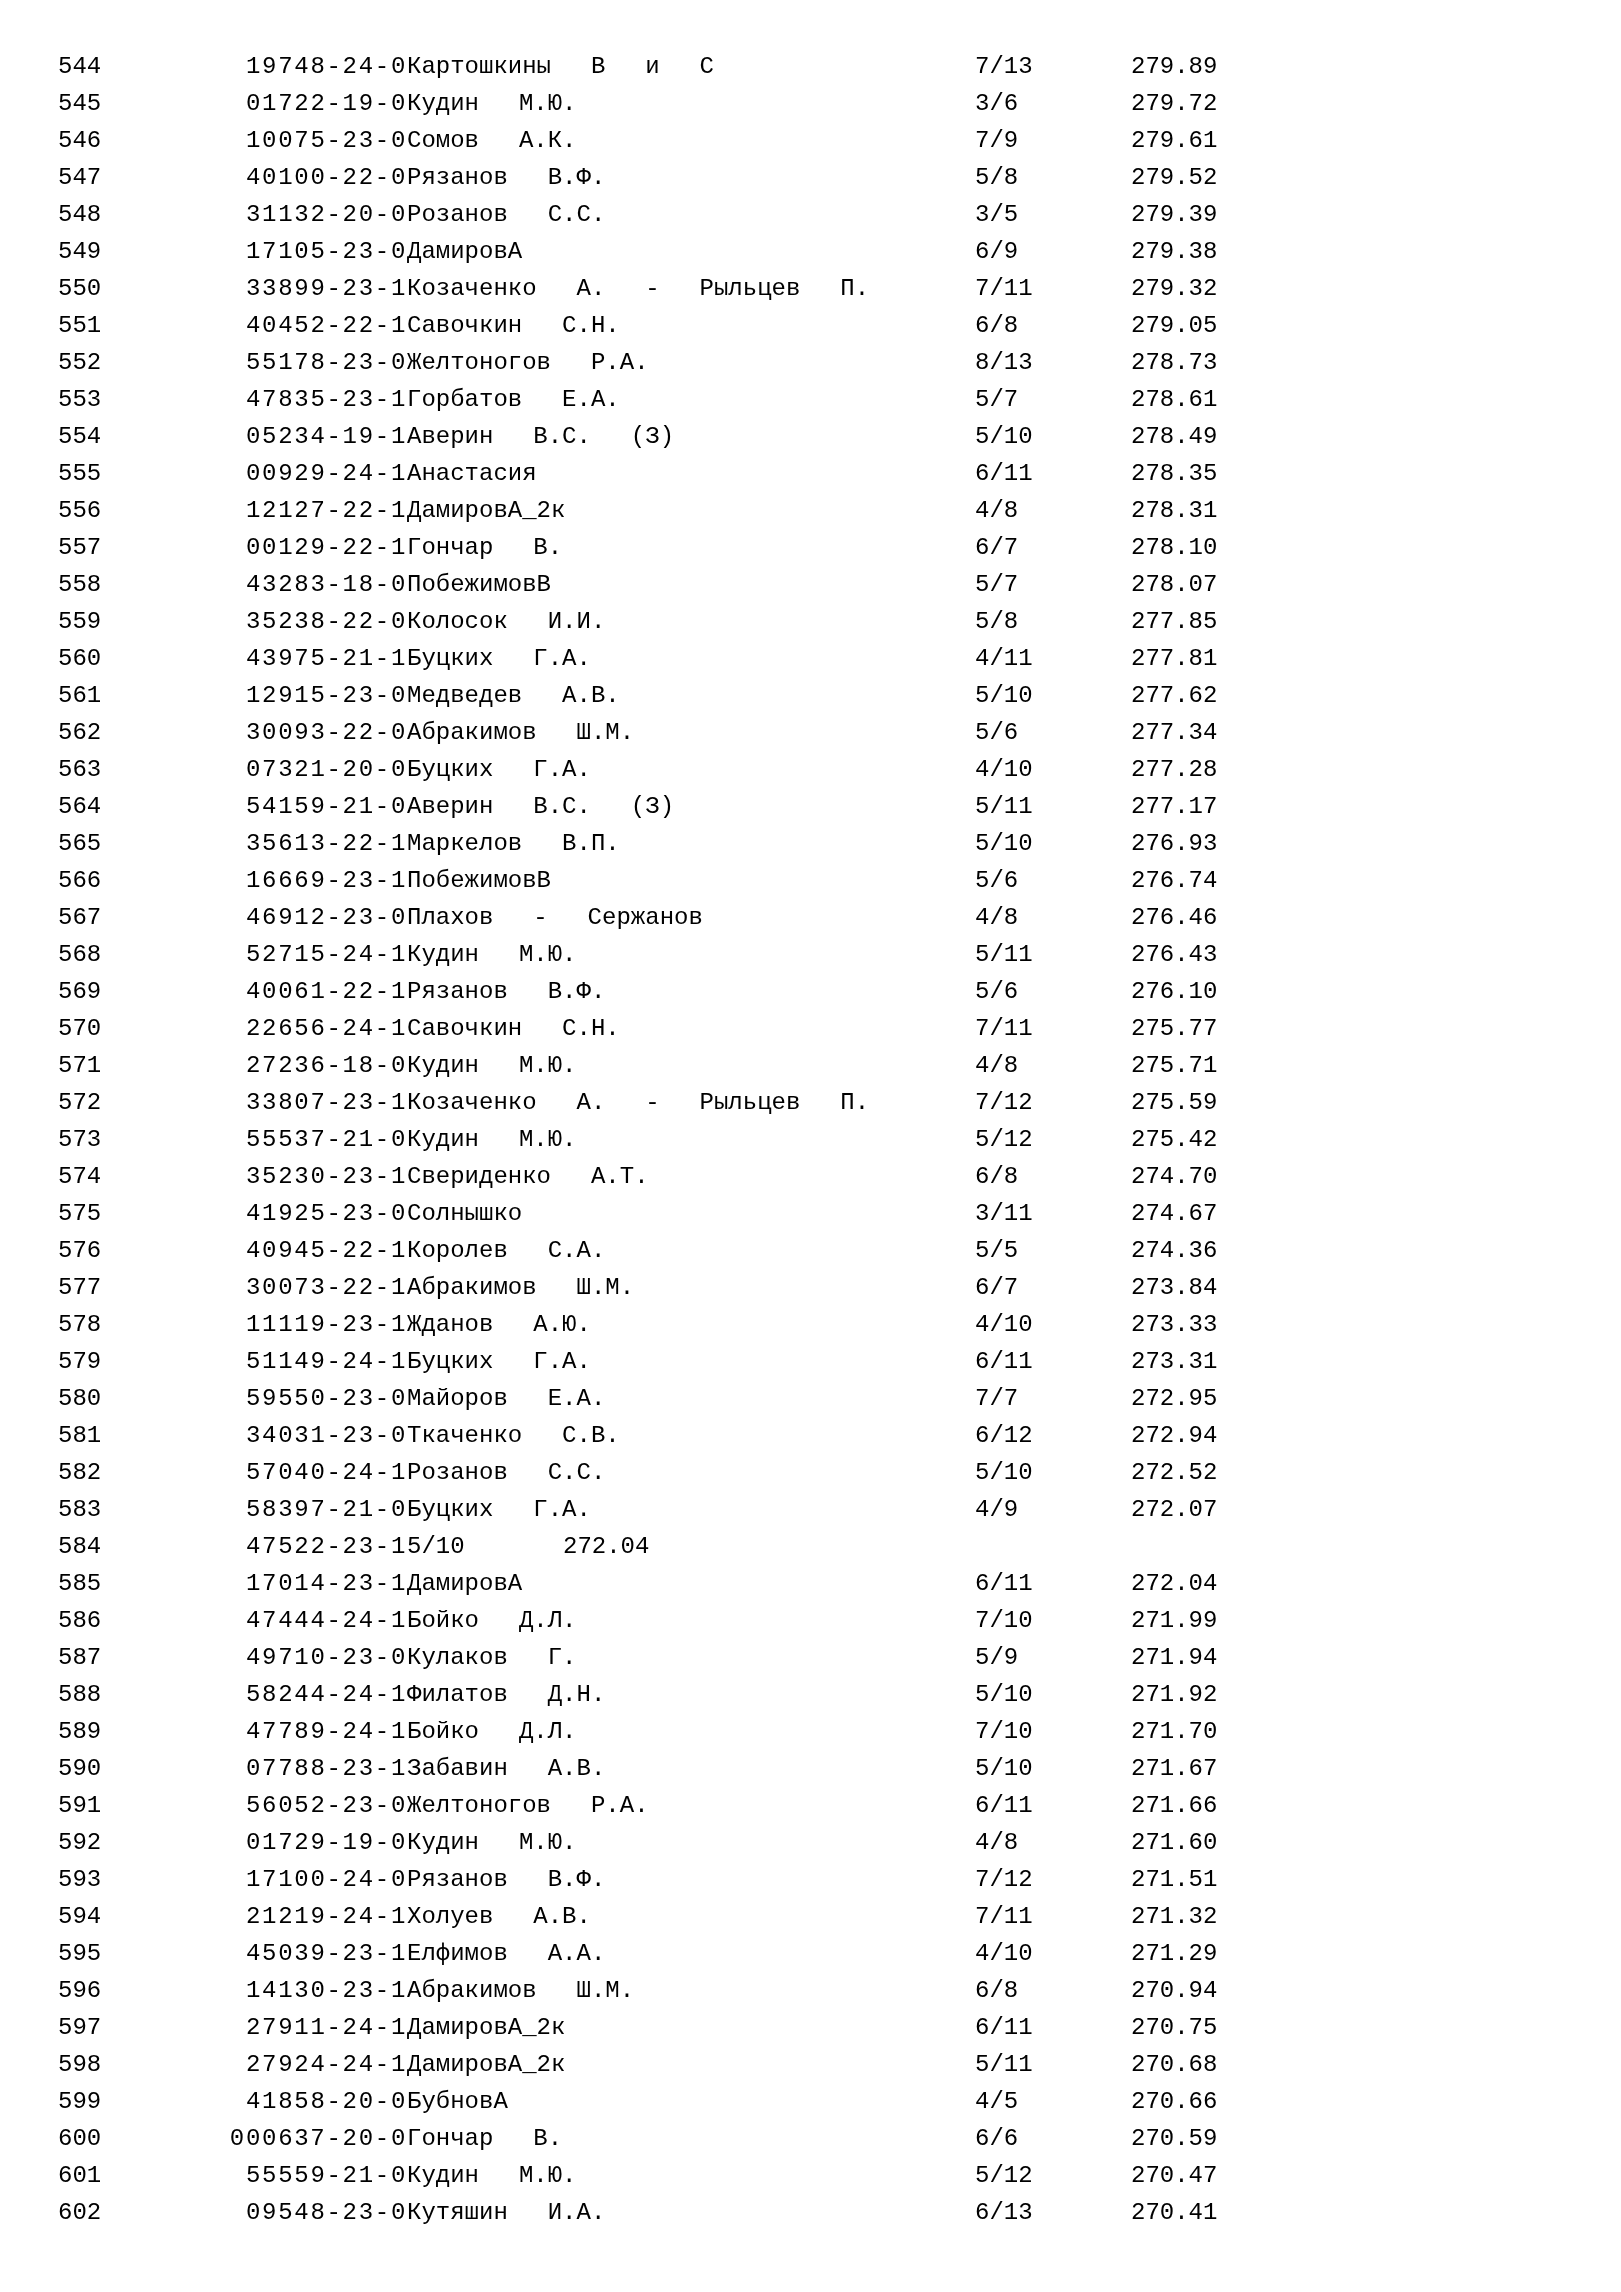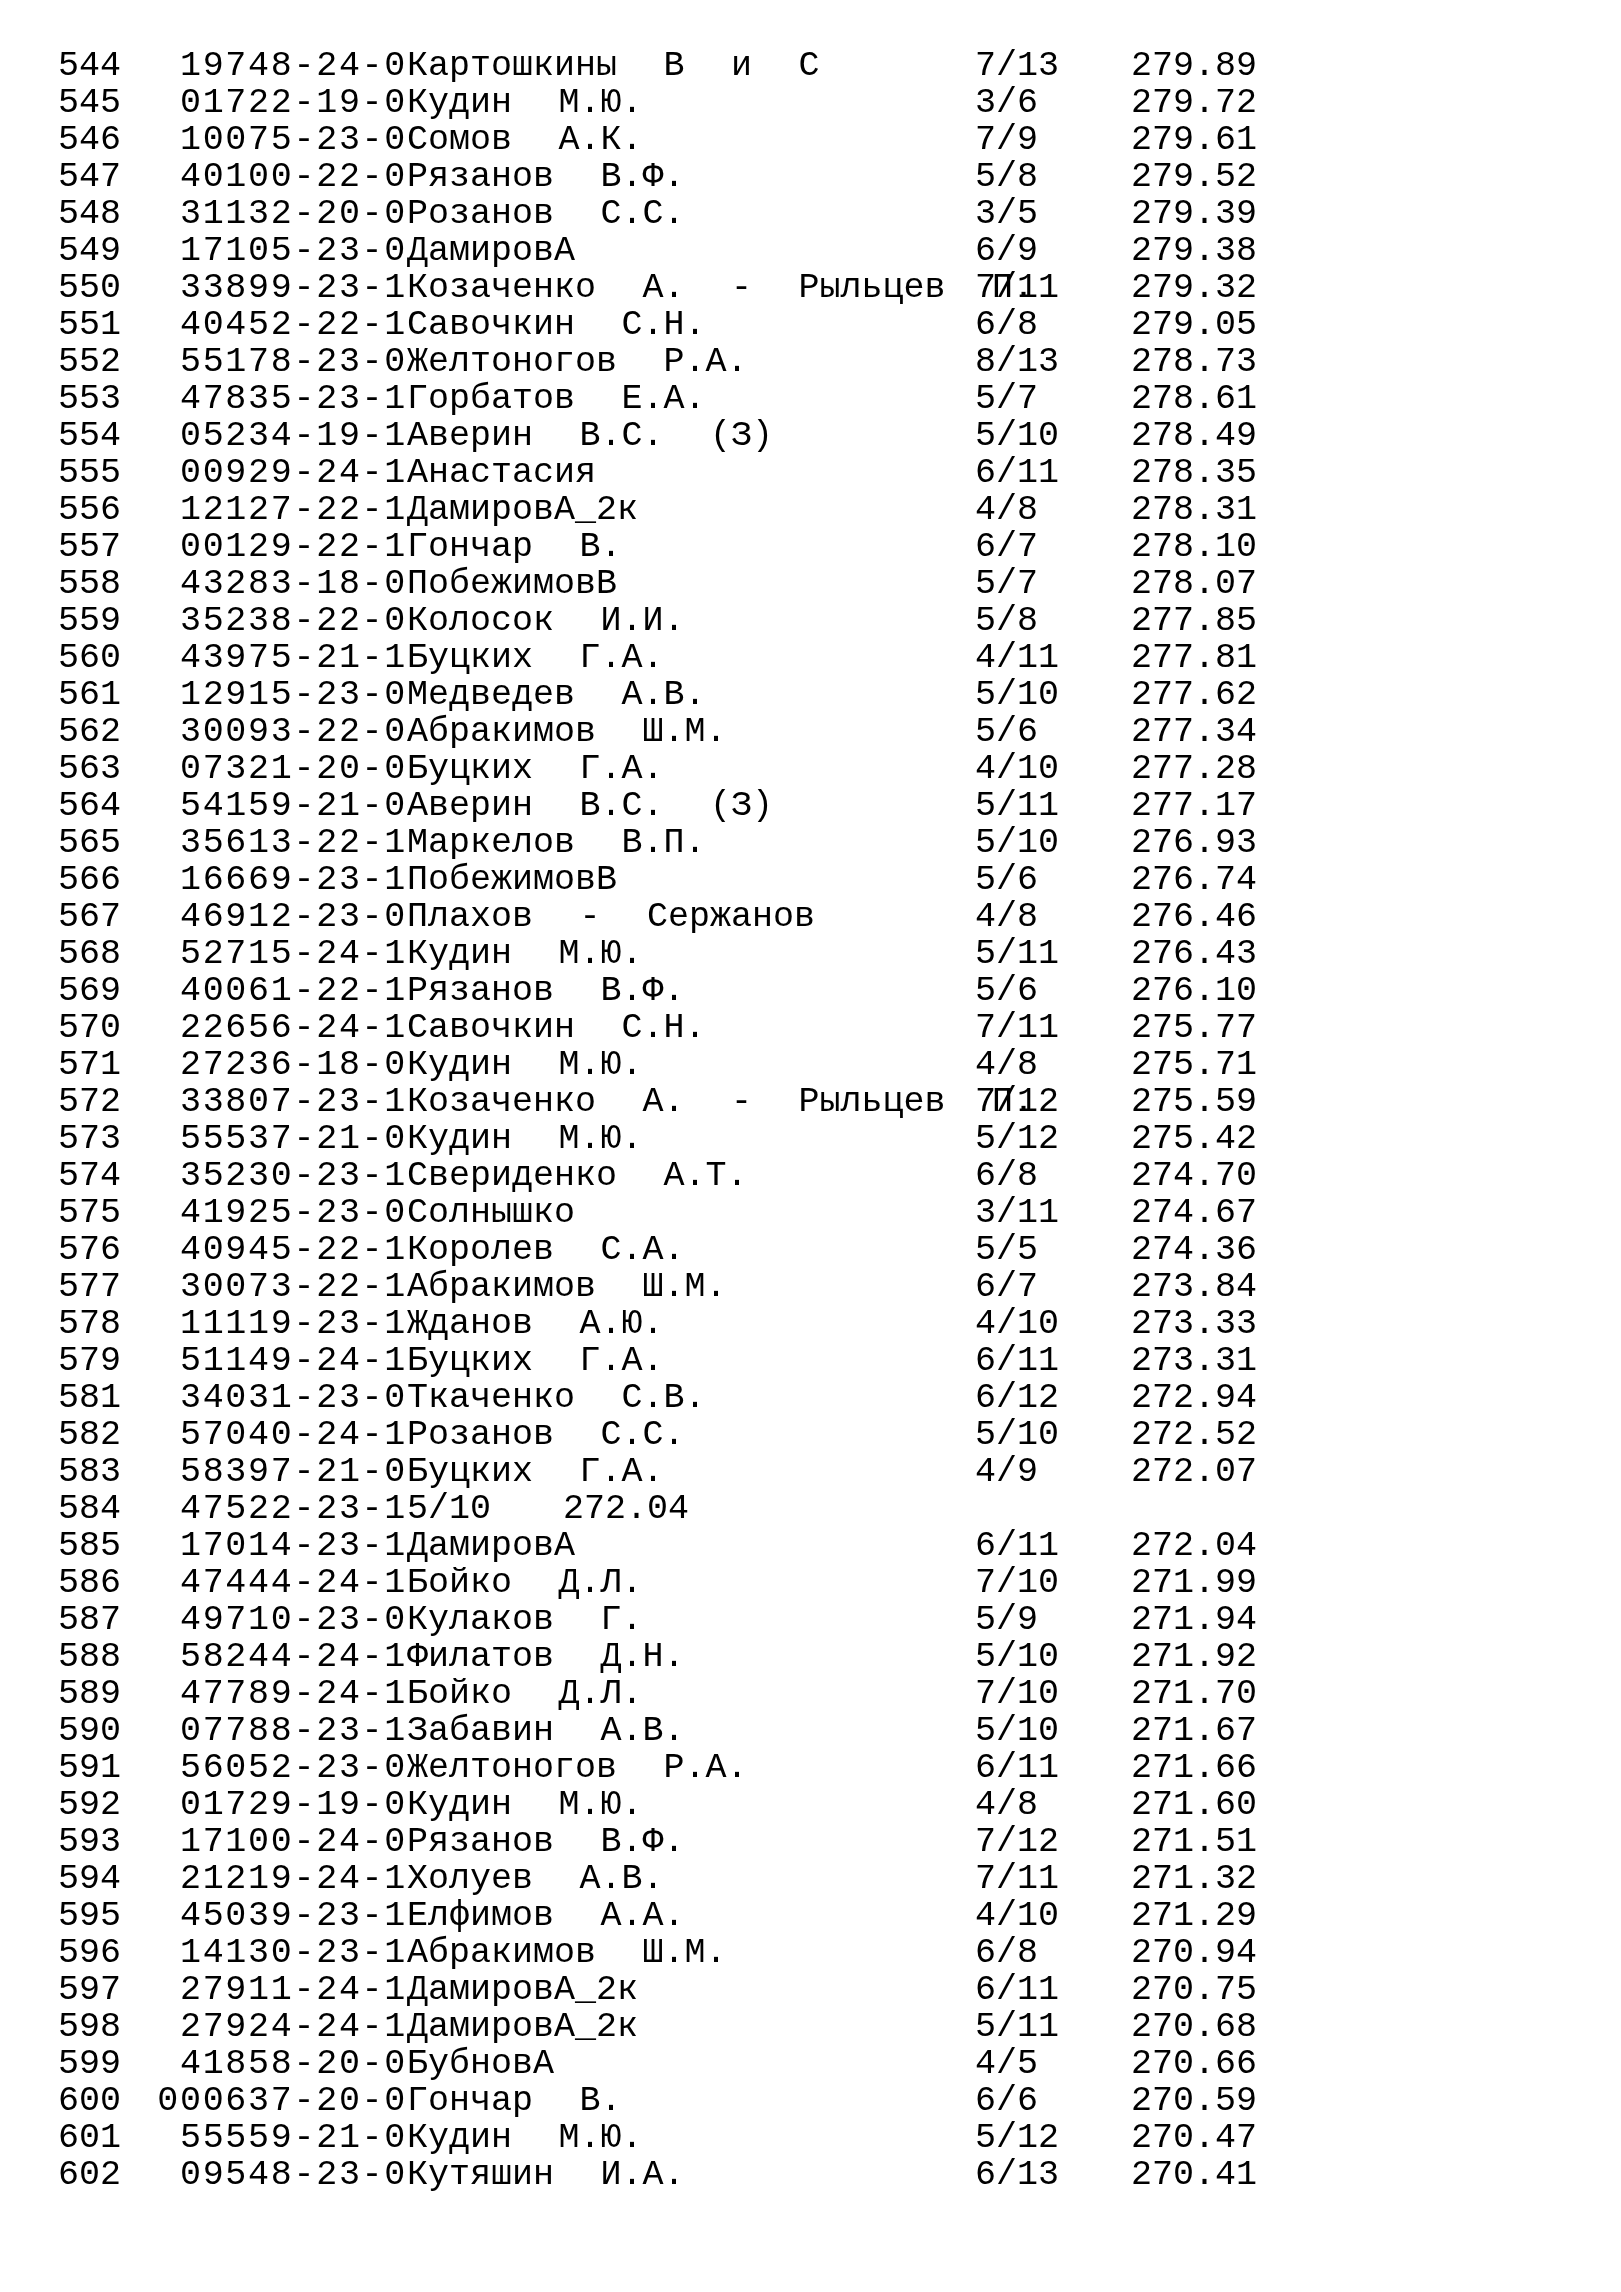--- a/index.html
+++ b/index.html
@@ -7,21 +7,21 @@
     padding: 0;
     background: #ffffff;
   }
   .page {
     position: relative;
     width: 1621px;
     height: 2293px;
     background: #ffffff;
     color: #000000;
     font-family: "Liberation Mono", "DejaVu Sans Mono", monospace;
-    font-size: 35px;
+    font-size: 24px;
     font-weight: 400;
     overflow: hidden;
     box-sizing: border-box;
     padding-top: 36px;
     padding-left: 58px;
   }
   .row {
     display: flex;
     align-items: baseline;
     height: 37px;
@@ -286,20 +286,27 @@
     <span class="c c-rating">273.33</span>
   </div>
     <div class="row">
     <span class="c c-rank">579</span>
     <span class="c c-id">51149-24-1</span>
     <span class="c c-name">Буцких Г.А.</span>
     <span class="c c-score">6/11</span>
     <span class="c c-rating">273.31</span>
   </div>
     <div class="row">
+    <span class="c c-rank">580</span>
+    <span class="c c-id">59550-23-0</span>
+    <span class="c c-name">Майоров Е.А.</span>
+    <span class="c c-score">7/7</span>
+    <span class="c c-rating">272.95</span>
+  </div>
+    <div class="row">
     <span class="c c-rank">581</span>
     <span class="c c-id">34031-23-0</span>
     <span class="c c-name">Ткаченко С.В.</span>
     <span class="c c-score">6/12</span>
     <span class="c c-rating">272.94</span>
   </div>
     <div class="row">
     <span class="c c-rank">582</span>
     <span class="c c-id">57040-24-1</span>
     <span class="c c-name">Розанов С.С.</span>

